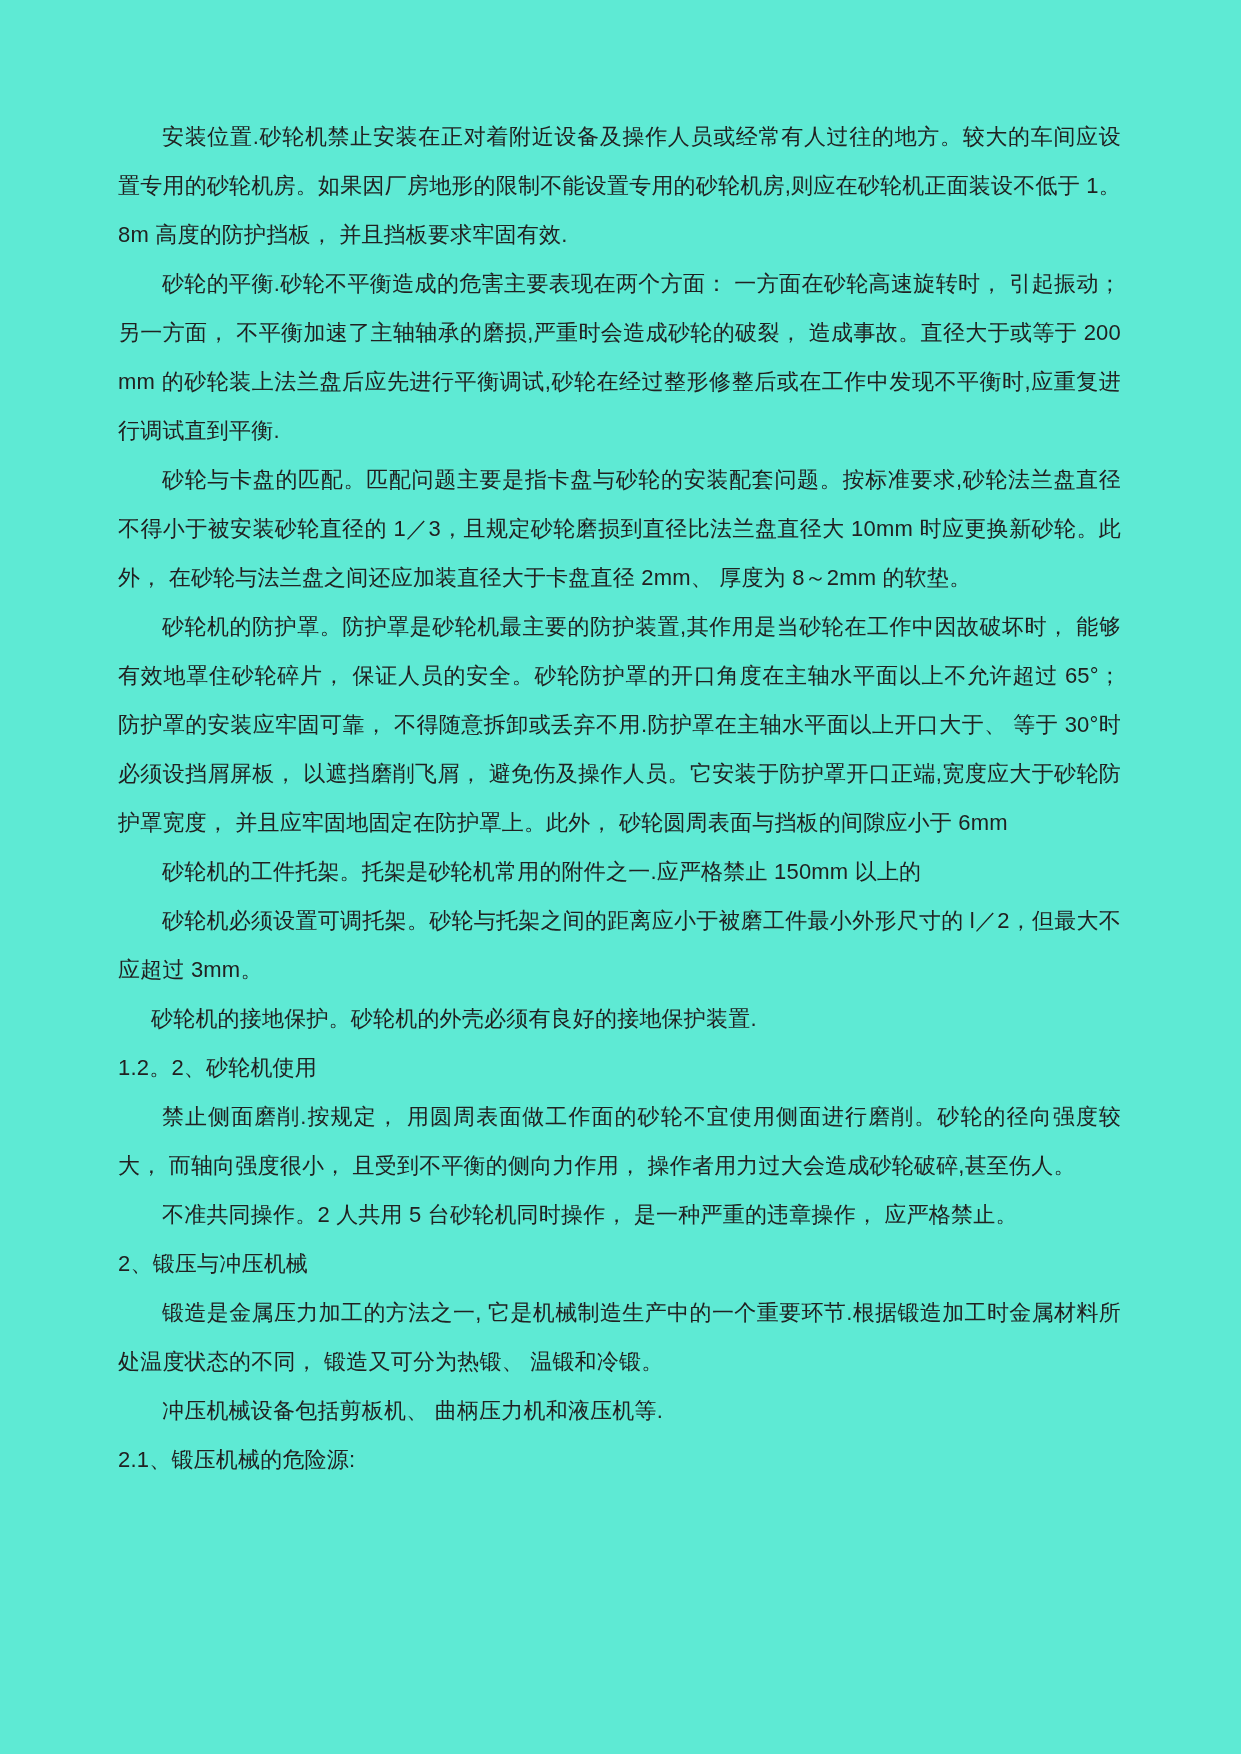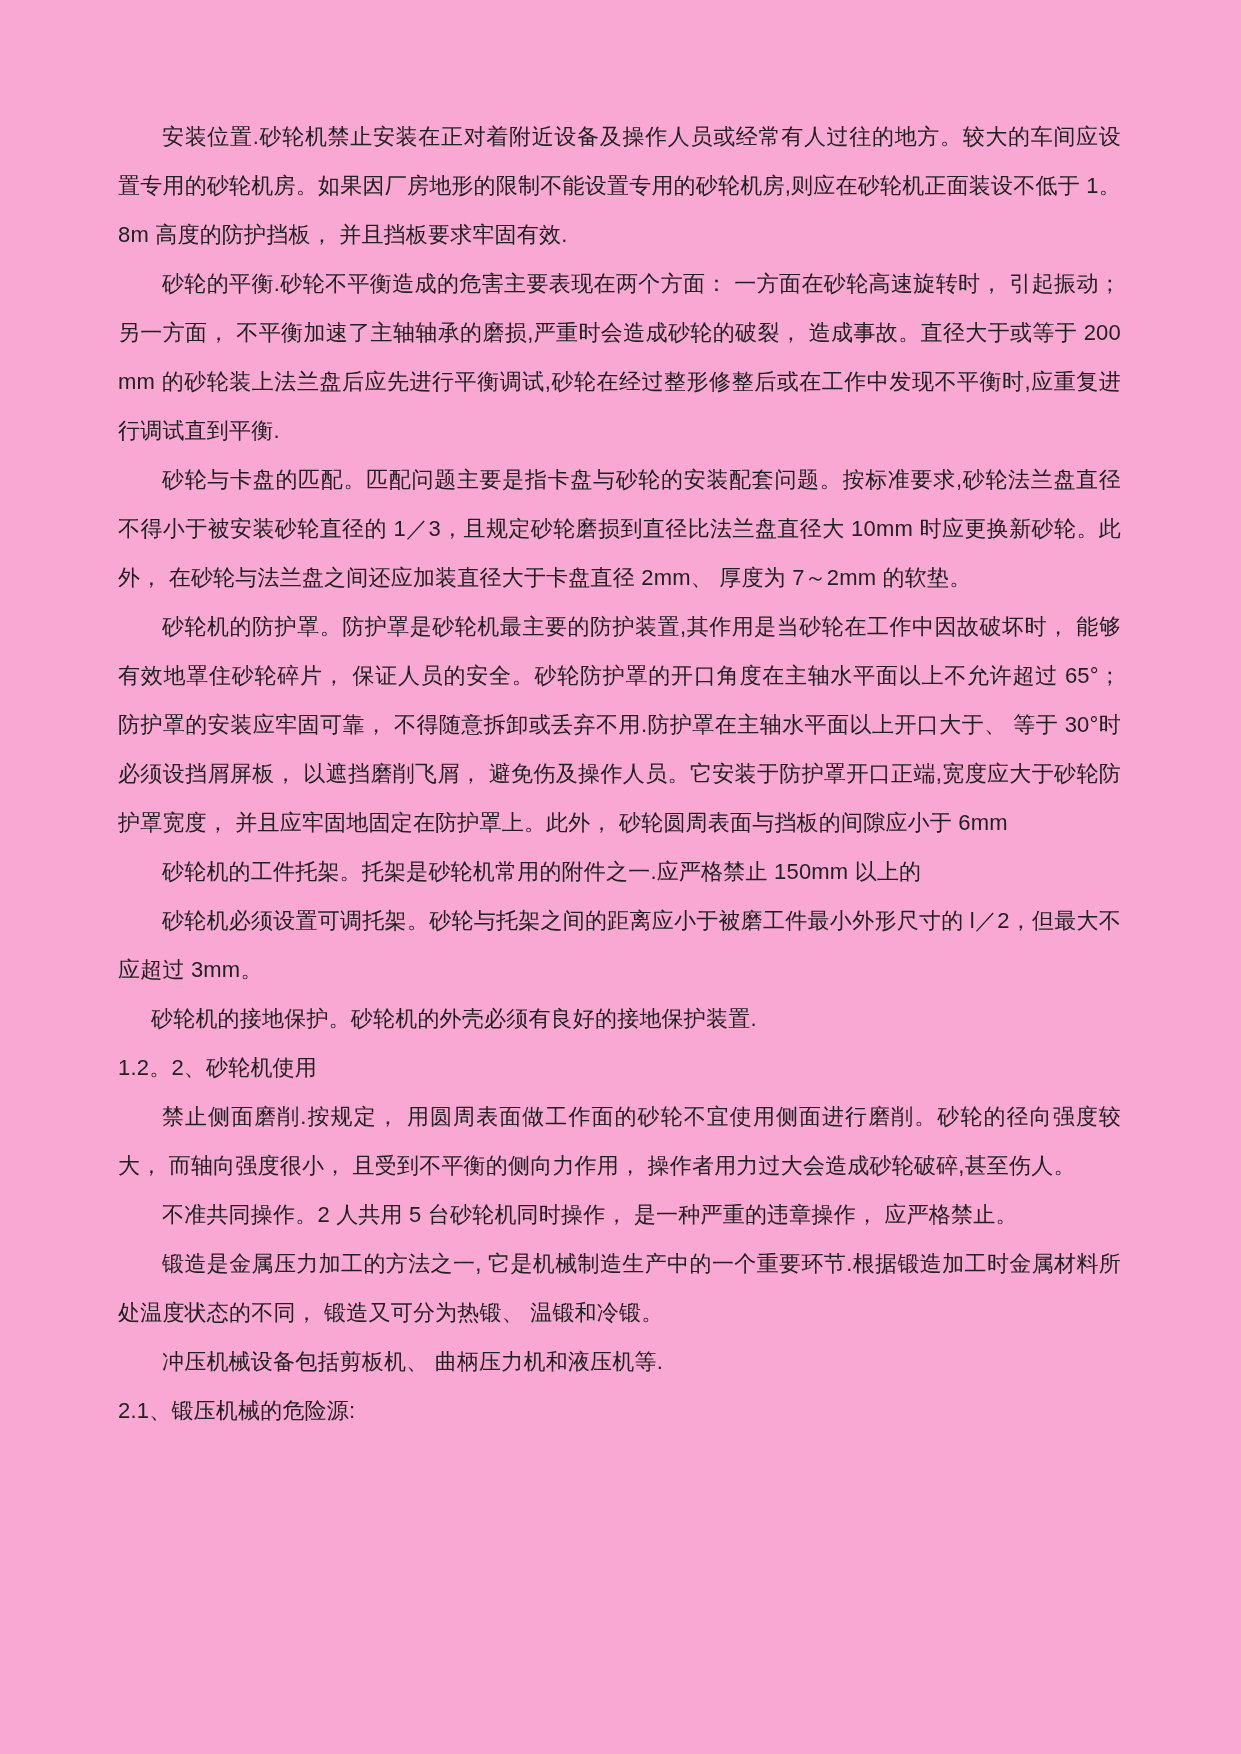--- a/index.html
+++ b/index.html
@@ -4,21 +4,21 @@
 <style>
   html, body {
     margin: 0;
     padding: 0;
     background: #ffffff;
   }
   .page {
     position: relative;
     width: 1241px;
     height: 1754px;
-    background: #f9a8d4;
+    background: #5eead4;
     overflow: hidden;
     font-family: "Liberation Sans", sans-serif;
   }
   .content {
     position: absolute;
     left: 118px;
     top: 112px;
     width: 1003px;
   }
   .content p {
@@ -37,25 +37,26 @@
   .indent-0  { text-indent: 0; }
   .heading   { text-indent: 0; }
 </style>
 </head>
 <body>
 
 <div class="page">
   <div class="content" id="document-content" style="color: rgb(33, 33, 33);">
       <p class="indent-2">安装位置.砂轮机禁止安装在正对着附近设备及操作人员或经常有人过往的地方。较大的车间应设置专用的砂轮机房。如果因厂房地形的限制不能设置专用的砂轮机房,则应在砂轮机正面装设不低于 1。8m 高度的防护挡板， 并且挡板要求牢固有效.</p>
       <p class="indent-2">砂轮的平衡.砂轮不平衡造成的危害主要表现在两个方面： 一方面在砂轮高速旋转时， 引起振动； 另一方面， 不平衡加速了主轴轴承的磨损,严重时会造成砂轮的破裂， 造成事故。直径大于或等于 200mm 的砂轮装上法兰盘后应先进行平衡调试,砂轮在经过整形修整后或在工作中发现不平衡时,应重复进行调试直到平衡.</p>
-      <p class="indent-2">砂轮与卡盘的匹配。匹配问题主要是指卡盘与砂轮的安装配套问题。按标准要求,砂轮法兰盘直径不得小于被安装砂轮直径的 1／3，且规定砂轮磨损到直径比法兰盘直径大 10mm 时应更换新砂轮。此外， 在砂轮与法兰盘之间还应加装直径大于卡盘直径 2mm、 厚度为 7～2mm 的软垫。</p>
+      <p class="indent-2">砂轮与卡盘的匹配。匹配问题主要是指卡盘与砂轮的安装配套问题。按标准要求,砂轮法兰盘直径不得小于被安装砂轮直径的 1／3，且规定砂轮磨损到直径比法兰盘直径大 10mm 时应更换新砂轮。此外， 在砂轮与法兰盘之间还应加装直径大于卡盘直径 2mm、 厚度为 8～2mm 的软垫。</p>
       <p class="indent-2">砂轮机的防护罩。防护罩是砂轮机最主要的防护装置,其作用是当砂轮在工作中因故破坏时， 能够有效地罩住砂轮碎片， 保证人员的安全。砂轮防护罩的开口角度在主轴水平面以上不允许超过 65°； 防护罩的安装应牢固可靠， 不得随意拆卸或丢弃不用.防护罩在主轴水平面以上开口大于、 等于 30°时必须设挡屑屏板， 以遮挡磨削飞屑， 避免伤及操作人员。它安装于防护罩开口正端,宽度应大于砂轮防护罩宽度， 并且应牢固地固定在防护罩上。此外， 砂轮圆周表面与挡板的间隙应小于 6mm</p>
       <p class="indent-2">砂轮机的工件托架。托架是砂轮机常用的附件之一.应严格禁止 150mm 以上的</p>
       <p class="indent-2">砂轮机必须设置可调托架。砂轮与托架之间的距离应小于被磨工件最小外形尺寸的 l／2，但最大不应超过 3mm。</p>
       <p class="indent-15">砂轮机的接地保护。砂轮机的外壳必须有良好的接地保护装置.</p>
       <p class="heading indent-0">1.2。2、砂轮机使用</p>
       <p class="indent-2">禁止侧面磨削.按规定， 用圆周表面做工作面的砂轮不宜使用侧面进行磨削。砂轮的径向强度较大， 而轴向强度很小， 且受到不平衡的侧向力作用， 操作者用力过大会造成砂轮破碎,甚至伤人。</p>
       <p class="indent-2">不准共同操作。2 人共用 5 台砂轮机同时操作， 是一种严重的违章操作， 应严格禁止。</p>
+      <p class="heading indent-0">2、锻压与冲压机械</p>
       <p class="indent-2">锻造是金属压力加工的方法之一, 它是机械制造生产中的一个重要环节.根据锻造加工时金属材料所处温度状态的不同， 锻造又可分为热锻、 温锻和冷锻。</p>
       <p class="indent-2">冲压机械设备包括剪板机、 曲柄压力机和液压机等.</p>
       <p class="heading indent-0">2.1、锻压机械的危险源:</p>
     </div>
 </div>
 
 </body></html>

